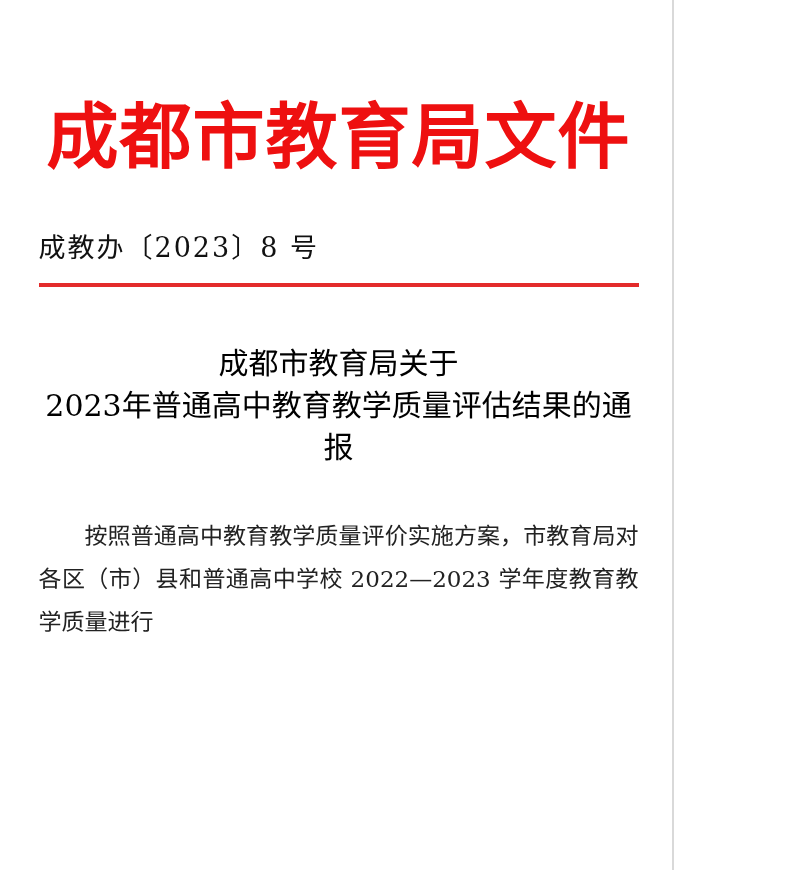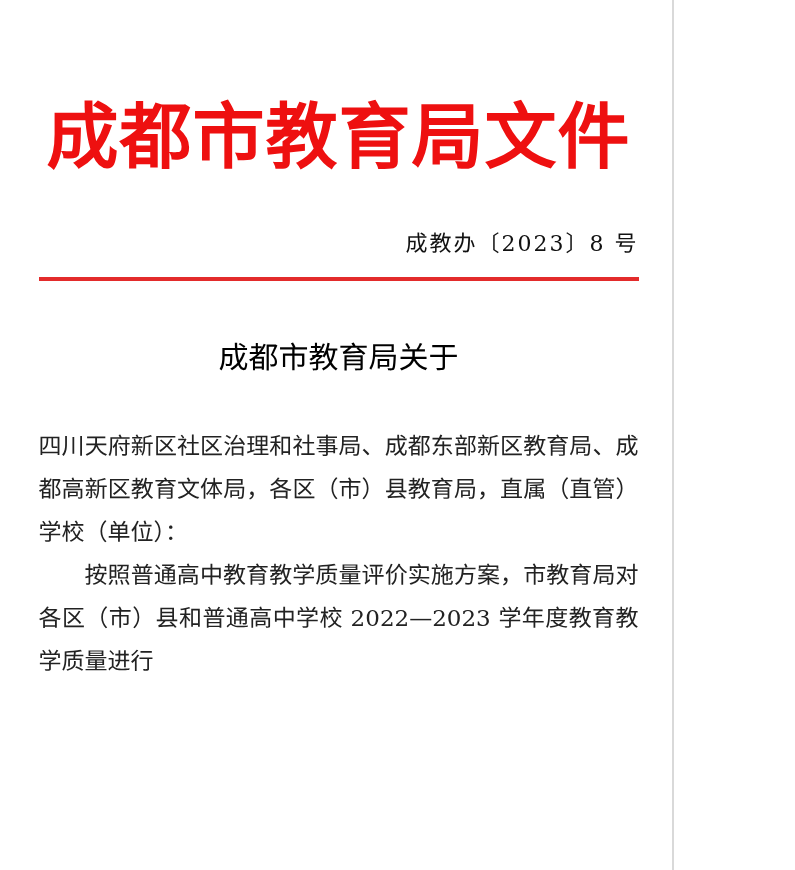--- a/index.html
+++ b/index.html
@@ -35,22 +35,22 @@
     text-align: center;
     font-size: 72px;
     line-height: 1.2;
     font-weight: bold;
     letter-spacing: 1px;
     white-space: nowrap;
   }
   
   .doc-number {
     margin-top: 50px;
-    text-align: right;
-    font-size: 22px;
+    text-align: left;
+    font-size: 27px;
     line-height: 1.3;
     letter-spacing: 2px;
     color: #111111;
   }
   
   .red-rule {
     margin-top: 18px;
     height: 4px;
     border: 0;
   }
@@ -89,21 +89,21 @@
   <div class="content">
 
     <div class="letterhead" style="color: rgb(238, 16, 16);">成都市教育局文件</div>
 
     <div class="doc-number">成教办〔2023〕8 号</div>
 
     <hr class="red-rule" style="background: rgb(227, 43, 43);">
 
     <div class="doc-title">
       <div>成都市教育局关于</div>
+      <div>2023年普通高中教育教学质量评估结果的通报</div>
     </div>
 
     <div class="body-text">
-      <p>四川天府新区社区治理和社事局、成都东部新区教育局、成都高新区教育文体局，各区（市）县教育局，直属（直管）学校（单位）：</p>
       <p class="indented">按照普通高中教育教学质量评价实施方案，市教育局对各区（市）县和普通高中学校 2022—2023 学年度教育教学质量进行</p>
     </div>
 
   </div>
 </div>
 
 </body></html>

